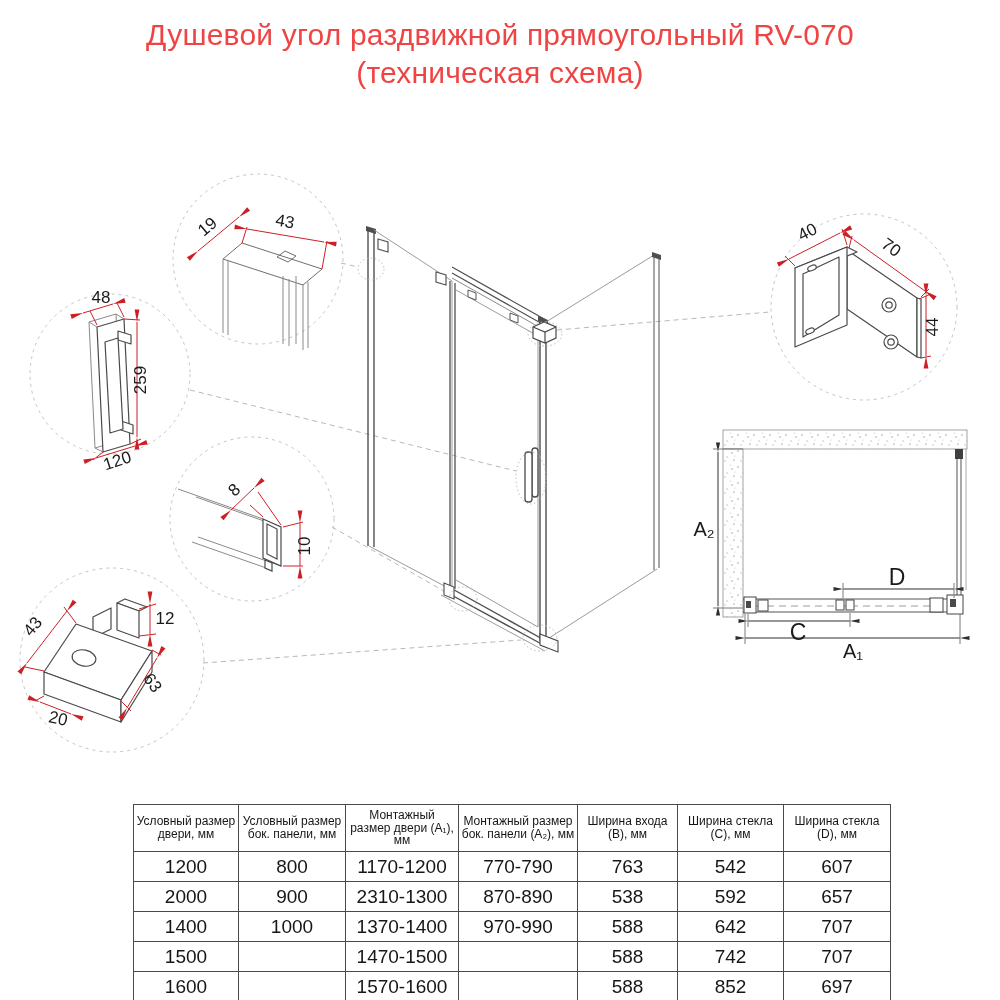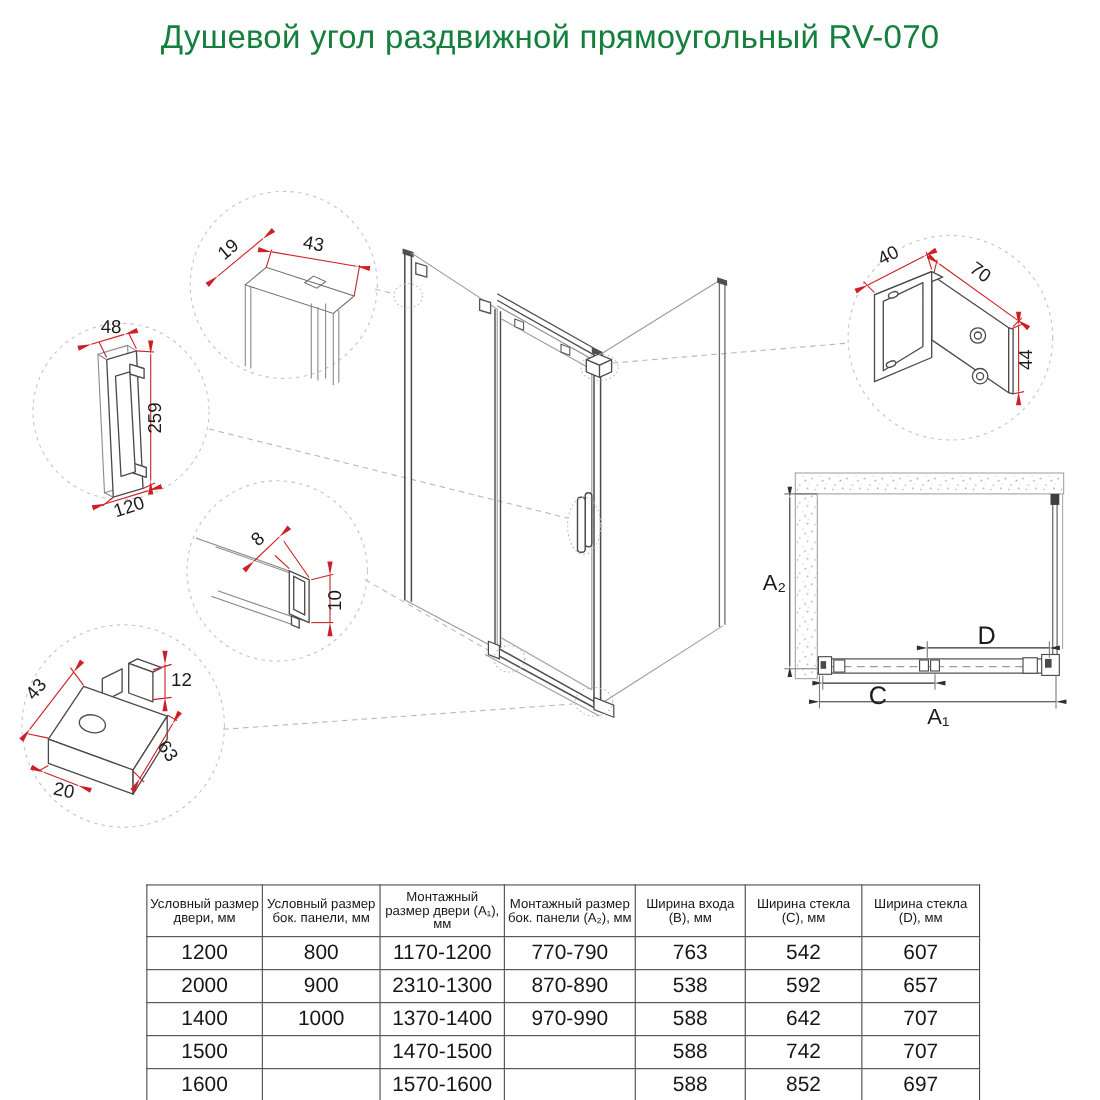--- a/index.html
+++ b/index.html
@@ -1,37 +1,38 @@
 <!DOCTYPE html>
 <html><head>
 <meta charset="utf-8">
 <style>
   html,body{margin:0;padding:0;width:1000px;height:1000px;background:#ffffff;overflow:hidden;
     font-family:"Liberation Sans","DejaVu Sans",sans-serif;color:#161616;}
   .stage{position:relative;width:1000px;height:1000px;}
   .title-block{position:absolute;top:16px;left:0;right:0;text-align:center;
-    font-size:30px;line-height:1.25;font-weight:500;letter-spacing:.2px;color:#15803d;}
+    font-size:30px;line-height:1.25;font-weight:500;letter-spacing:.2px;color:#ef4444;}
   svg.diagram{position:absolute;left:0;top:0;}
   .dim-label{font-size:17px;fill:#1b1b1b;}
   .plan-label{font-size:20px;fill:#1b1b1b;}
   .plan-label-big{font-size:23px;fill:#1b1b1b;}
   table.spec{position:absolute;left:133px;top:804px;border-collapse:collapse;table-layout:fixed;
     width:757px;background:#fff;}
   table.spec th,table.spec td{border:1px solid #4a4a4a;text-align:center;vertical-align:middle;
     padding:1px 2px;overflow:hidden;}
   table.spec th{height:44px;font-size:12px;font-weight:400;line-height:1.08;}
   table.spec td{height:27px;font-size:19px;font-weight:400;line-height:1;}
 </style>
 </head>
 <body>
 
 <div class="stage">
 
   <div class="title-block">
     <div>Душевой угол раздвижной прямоугольный RV-070</div>
+    <div>(техническая схема)</div>
   </div>
 
   <svg class="diagram" width="1000" height="1000" viewBox="0 0 1000 1000">
     <defs>
       <marker id="ar" markerUnits="userSpaceOnUse" markerWidth="16" markerHeight="10" refX="0.5" refY="5" orient="auto-start-reverse">
         <path d="M0.5,5 L13,2.6 L13,7.4 z" fill="#cc2026"></path>
       </marker>
       <marker id="ab" markerUnits="userSpaceOnUse" markerWidth="12" markerHeight="10" refX="0.5" refY="5" orient="auto-start-reverse">
         <path d="M0.5,5 L10,2.9 L10,7.1 z" fill="#2e2e2e"></path>
       </marker>

